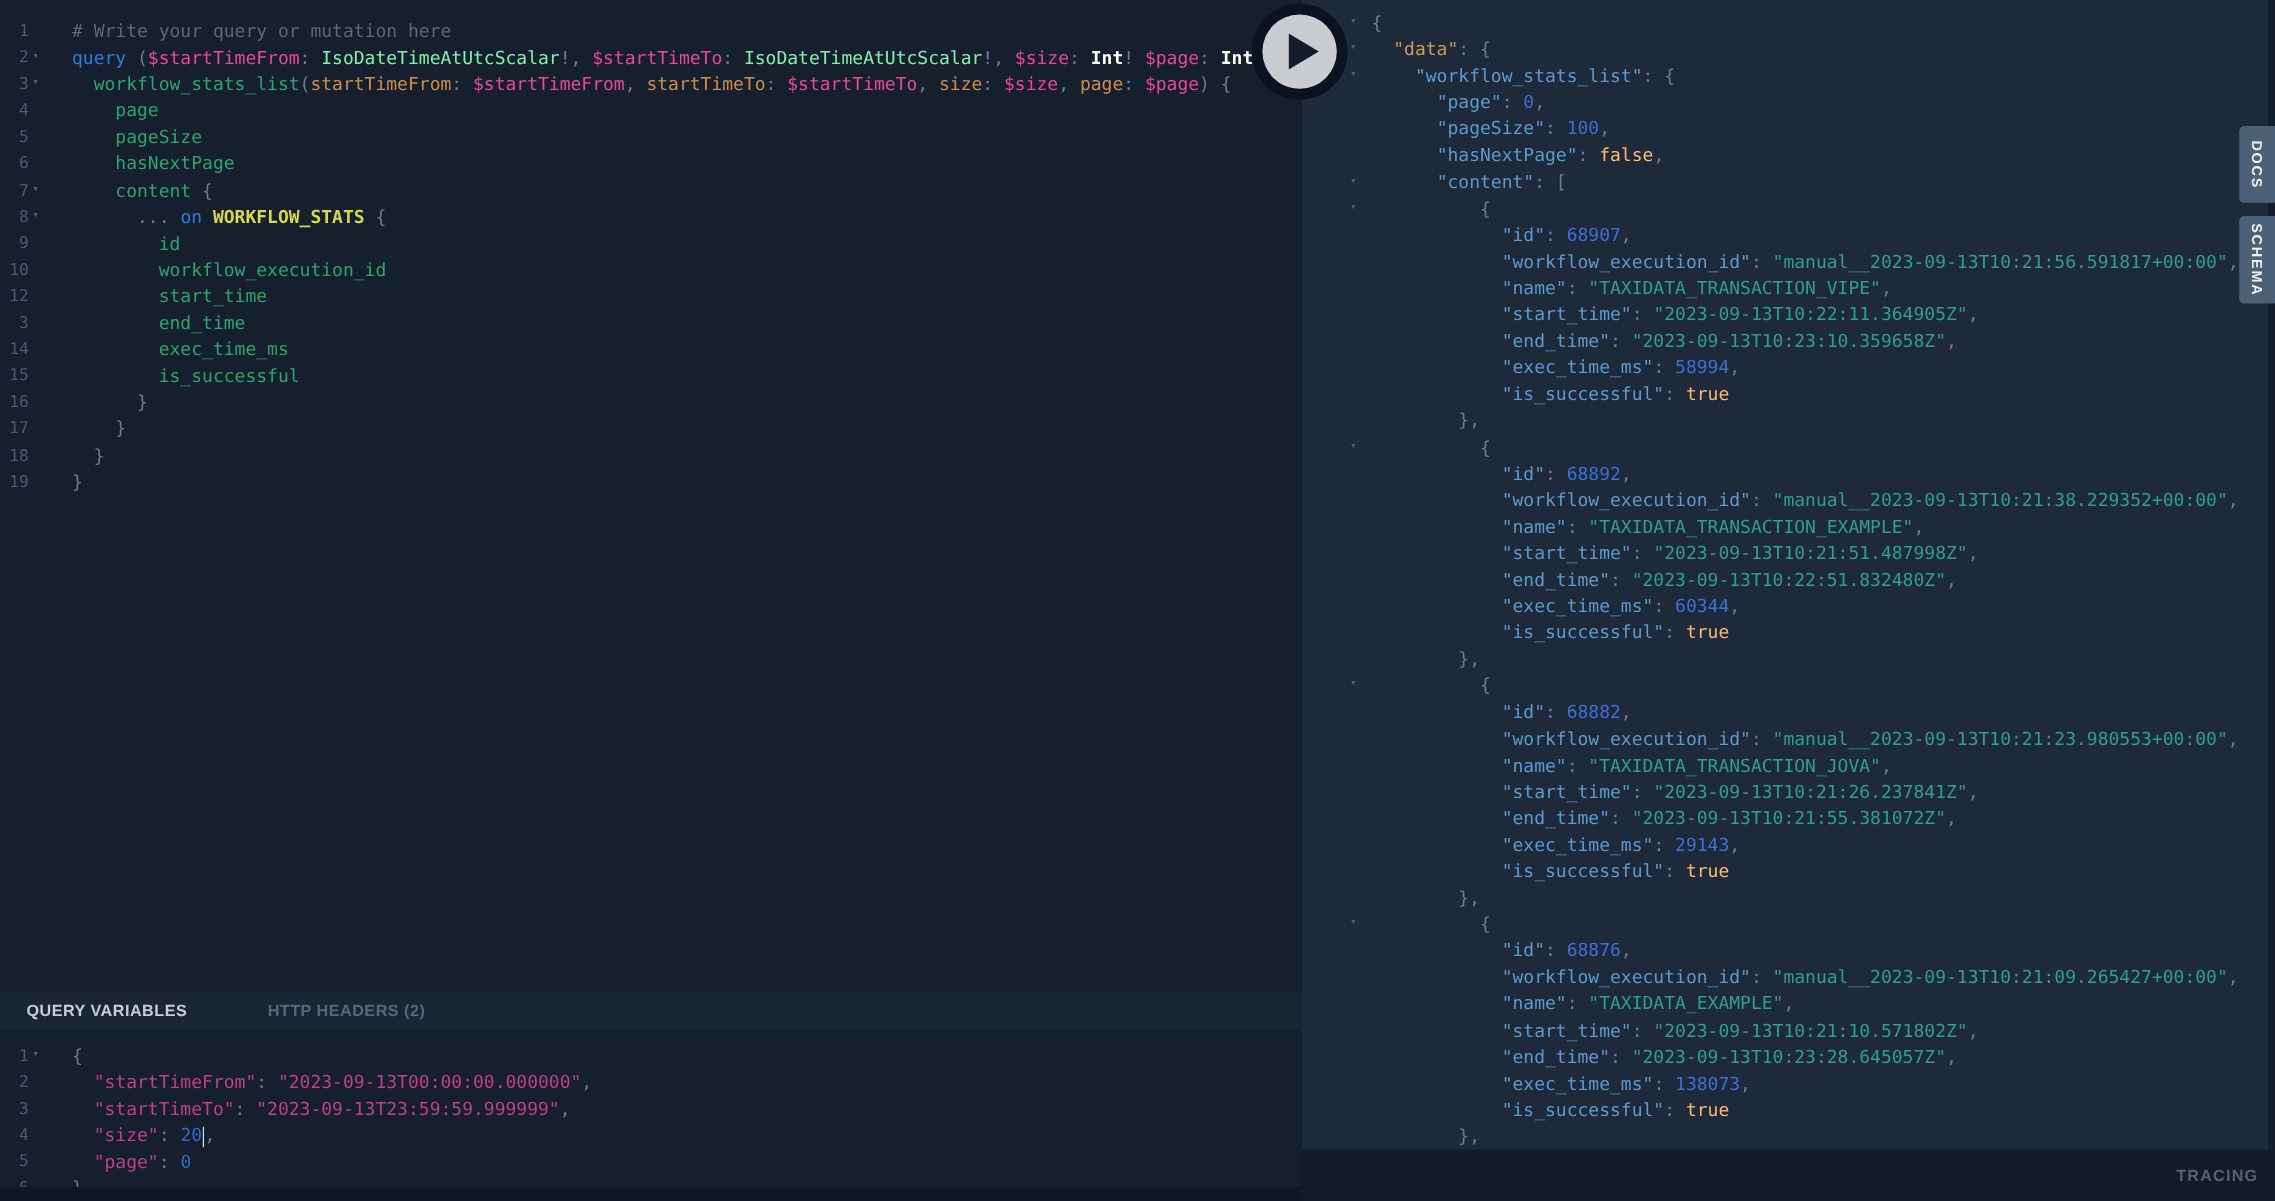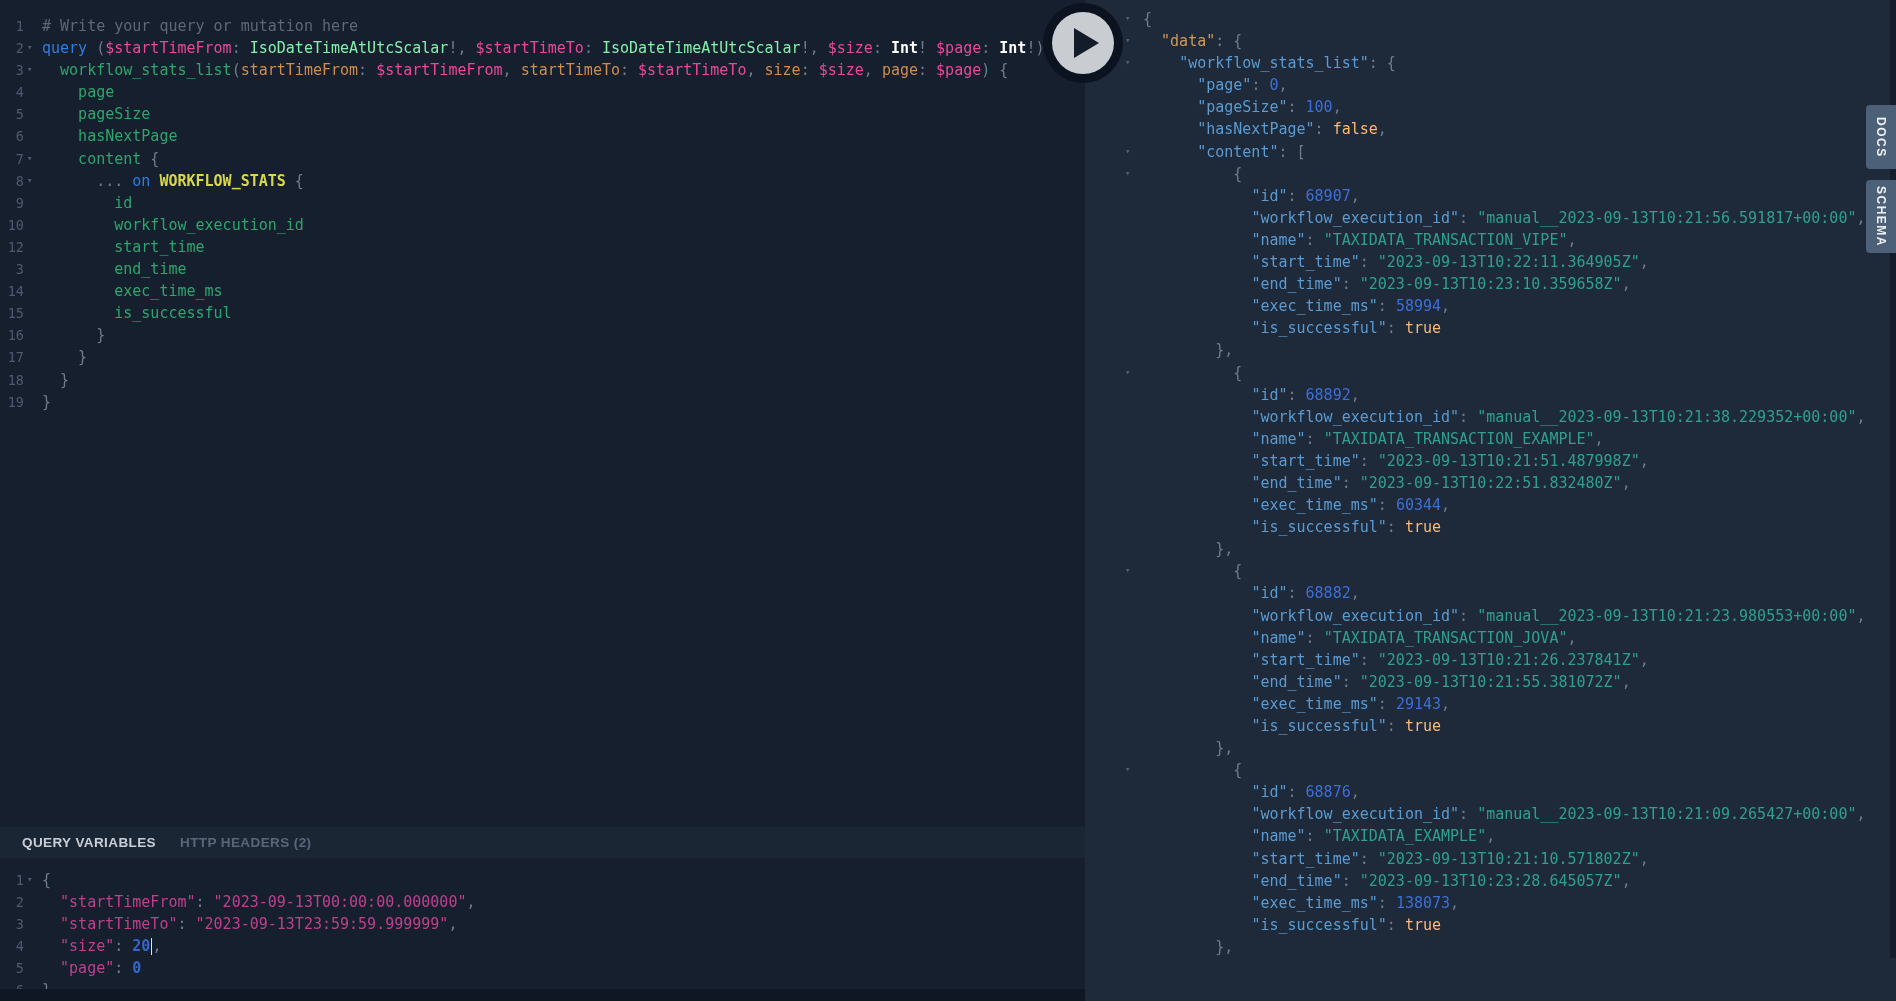--- a/index.html
+++ b/index.html
@@ -2,49 +2,49 @@
 <html><head>
 <meta charset="utf-8">
 <style>
   html,body{margin:0;padding:0;background:#151f2d;}
   body{width:1896px;height:1001px;overflow:hidden;font-family:"DejaVu Sans Mono",monospace;}
   .app{position:relative;width:1896px;height:1001px;display:flex;}
 
   
   .left-col{width:1085px;display:flex;flex-direction:column;background:#151f2d;}
   .query-editor{height:812px;padding-top:15px;overflow:hidden;position:relative;}
-  .vars-bar{height:31px;background:#1b2634;display:flex;align-items:center;padding-left:22px;}
+  .vars-bar{height:31px;background:#1b2634;display:flex;align-items:center;padding-left:22px;gap:43px;}
   .vars-bar .tab{font-family:"Liberation Sans",sans-serif;font-size:13.5px;font-weight:bold;letter-spacing:.4px;cursor:default;}
   .tab-active{color:#c9ced6;}
   .tab-inactive{color:#59667a;margin-left:24px;}
   .vars-editor{flex:1;padding-top:11px;overflow:hidden;position:relative;background:#151f2d;}
   .left-bottom-strip{height:12px;background:#0f1724;}
 
   
   .right-col{flex:1;display:flex;flex-direction:column;background:#1e2939;position:relative;}
   .result-viewer{height:958px;padding-top:8px;overflow:hidden;position:relative;}
   .scroll-strip{position:absolute;top:0;right:0;width:6px;height:958px;background:#141d2b;}
   .result-footer{height:43px;background:#121b29;display:flex;align-items:center;justify-content:flex-end;padding-right:14px;}
   .tracing{font-family:"Liberation Sans",sans-serif;font-size:13.5px;font-weight:bold;letter-spacing:1px;color:#566172;}
 
   
   .line{position:relative;height:22.1px;line-height:22.1px;white-space:pre;font-size:15px;}
   .ln{position:absolute;left:0;width:24px;text-align:right;color:#4f5a70;font-size:13.5px;}
   .fold{position:absolute;left:27px;top:-1px;color:#525e72;font-size:9px;}
-  .ed .code{position:absolute;left:42px;}
+  .ed .code{position:absolute;left:60px;}
   .res .fold{left:40px;}
   .res .code{position:absolute;left:58px;}
 
   
   .cmt{color:#5c6878;} .kw{color:#2e7de0;} .vr{color:#ec4899;}
   .ty{color:#86efac;font-weight:normal;} .ty2{color:#ffffff;font-weight:bold;}
   .arg{color:#cf8d4e;} .fld{color:#2fa56d;} .frag{color:#d8d84a;font-weight:bold;}
   .pun{color:#707b8e;}
   
-  .vkey{color:#c03f8e;} .vstr{color:#c03f8e;} .vnum{color:#3566cc;font-weight:bold;}
+  .vkey{color:#c03f8e;} .vstr{color:#c03f8e;} .vnum{color:#3566cc;}
   .cur{display:inline-block;height:17px;border-left:1.6px solid #dfe3e8;vertical-align:middle;margin-left:1px;}
   
   .key{color:#5b9bd1;} .keyo{color:#cf9a5e;} .str{color:#2fa08d;}
   .num{color:#3d6fd8;} .bool{color:#fdba74;}
 
   
   .play-btn{position:absolute;left:1043px;top:3px;width:80px;height:80px;border-radius:50%;
     background:#0b1220;display:flex;align-items:center;justify-content:center;cursor:pointer;z-index:5;}
   .play-inner{width:62px;height:62px;border-radius:50%;background:#c9cdd2;display:flex;align-items:center;justify-content:center;}
   .play-tri{width:0;height:0;border-top:15px solid transparent;border-bottom:15px solid transparent;
@@ -139,20 +139,23 @@
         <div class="line"><span class="fold">▾</span><span class="code"><span class="pun">          {</span></span></div>
         <div class="line"><span class="code"><span class="pun">            </span><span class="key">"id"</span><span class="pun">: </span><span class="num">68876</span><span class="pun">,</span></span></div>
         <div class="line"><span class="code"><span class="pun">            </span><span class="key">"workflow_execution_id"</span><span class="pun">: </span><span class="str">"manual__2023-09-13T10:21:09.265427+00:00"</span><span class="pun">,</span></span></div>
         <div class="line"><span class="code"><span class="pun">            </span><span class="key">"name"</span><span class="pun">: </span><span class="str">"TAXIDATA_EXAMPLE"</span><span class="pun">,</span></span></div>
         <div class="line"><span class="code"><span class="pun">            </span><span class="key">"start_time"</span><span class="pun">: </span><span class="str">"2023-09-13T10:21:10.571802Z"</span><span class="pun">,</span></span></div>
         <div class="line"><span class="code"><span class="pun">            </span><span class="key">"end_time"</span><span class="pun">: </span><span class="str">"2023-09-13T10:23:28.645057Z"</span><span class="pun">,</span></span></div>
         <div class="line"><span class="code"><span class="pun">            </span><span class="key">"exec_time_ms"</span><span class="pun">: </span><span class="num">138073</span><span class="pun">,</span></span></div>
         <div class="line"><span class="code"><span class="pun">            </span><span class="key">"is_successful"</span><span class="pun">: </span><span class="bool">true</span></span></div>
         <div class="line"><span class="code"><span class="pun">        },</span></span></div>
       </div>
+    <div class="result-footer">
+      <span class="tracing">TRACING</span>
+    </div>
   </div>
 
   <div class="play-btn" title="execute query">
     <div class="play-inner">
       <div class="play-tri"></div>
     </div>
   </div>
 
   <div class="side-tab tab-docs">
     <span>DOCS</span>

